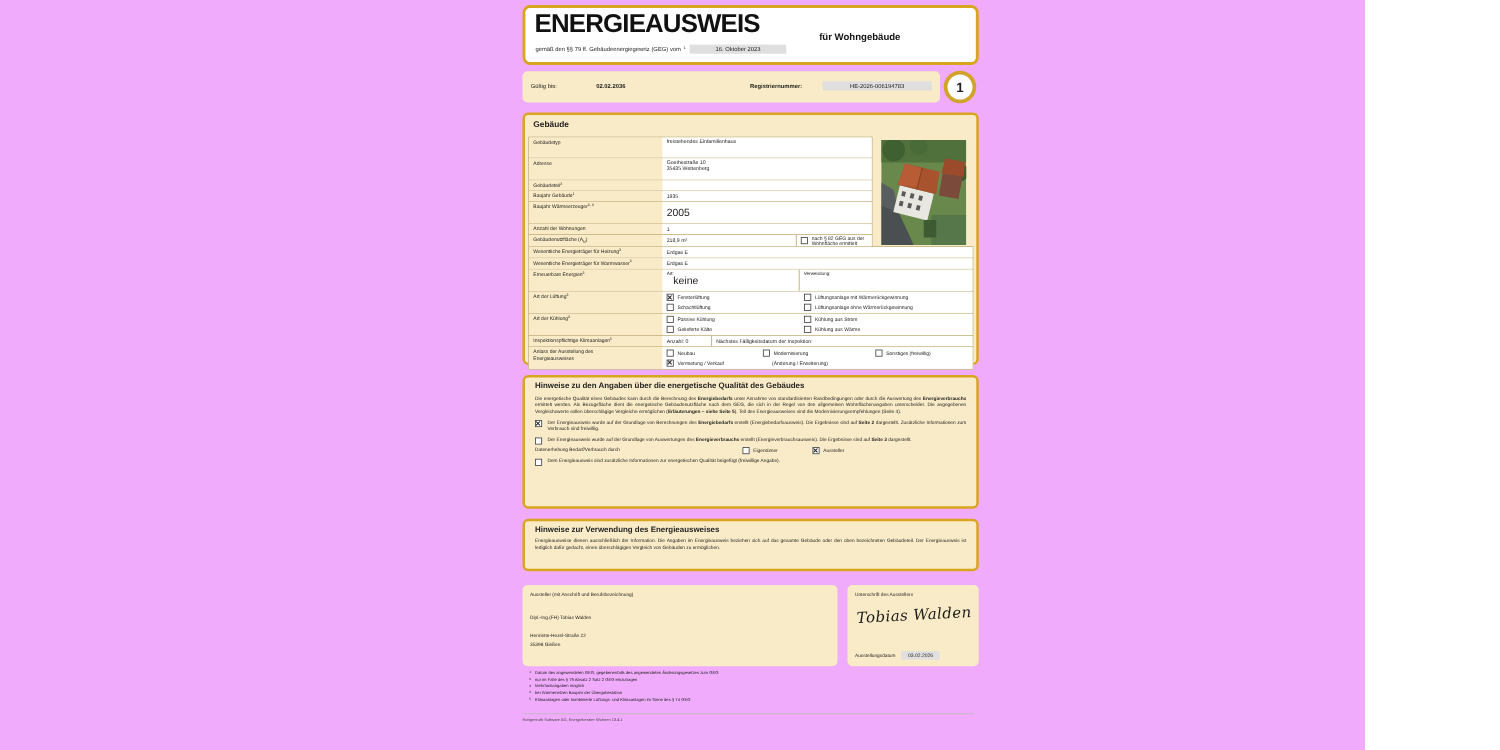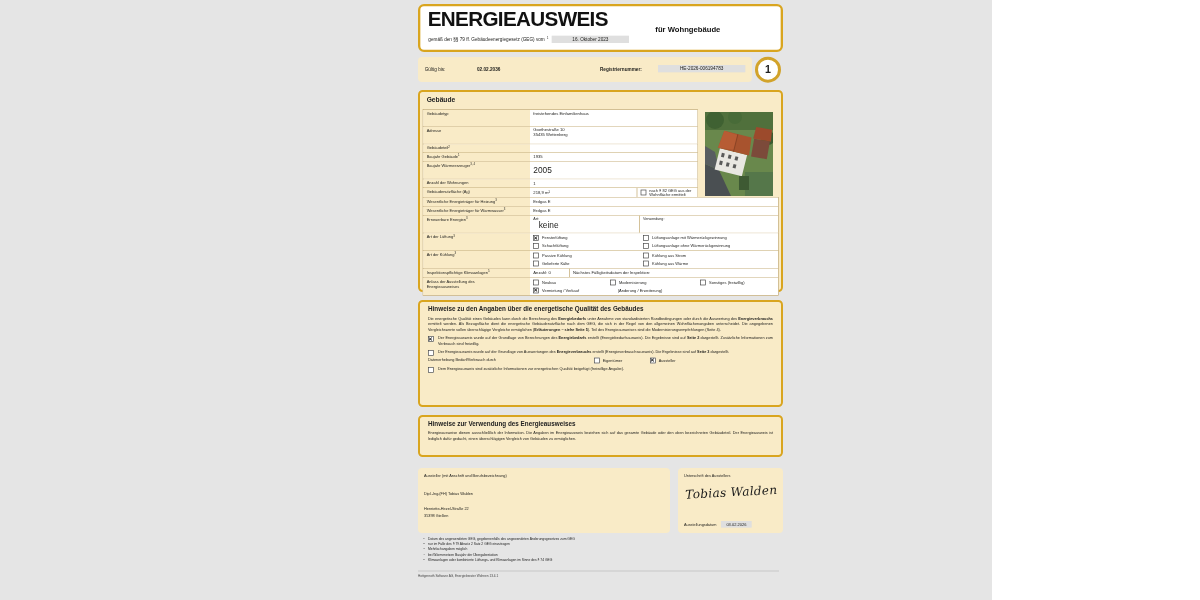--- a/index.html
+++ b/index.html
@@ -1,16 +1,16 @@
 <!DOCTYPE html>
 <html><head>
 <meta charset="utf-8">
 <style>
   html,body{margin:0;padding:0;background:#ffffff;}
-  .canvas{position:relative;width:992px;height:600px;background:#e5e5e5;overflow:hidden;}
+  .canvas{position:relative;width:1092px;height:600px;background:#f0abfc;overflow:hidden;}
   .scale{position:absolute;left:418px;top:0;transform:scale(0.33333);transform-origin:0 0;}
   .page{position:relative;width:1095px;height:1800px;font-family:"Liberation Sans",sans-serif;color:#1d1d1b;}
 
   
   .titlebox{position:absolute;left:0;top:12px;width:1081px;height:130px;background:#fff;
             border:7px solid #D9A51F;border-radius:18px;}
   .title{position:absolute;left:22px;top:2px;font-size:62px;font-weight:bold;letter-spacing:-2px;color:#111;}
   .title-suffix{position:absolute;left:705px;top:56px;font-size:23px;font-weight:bold;color:#111;}
   .lawline{position:absolute;left:24px;top:88px;font-size:14px;display:flex;align-items:center;}
   .lawline sup{font-size:9px;margin:0 10px 8px 6px;}

